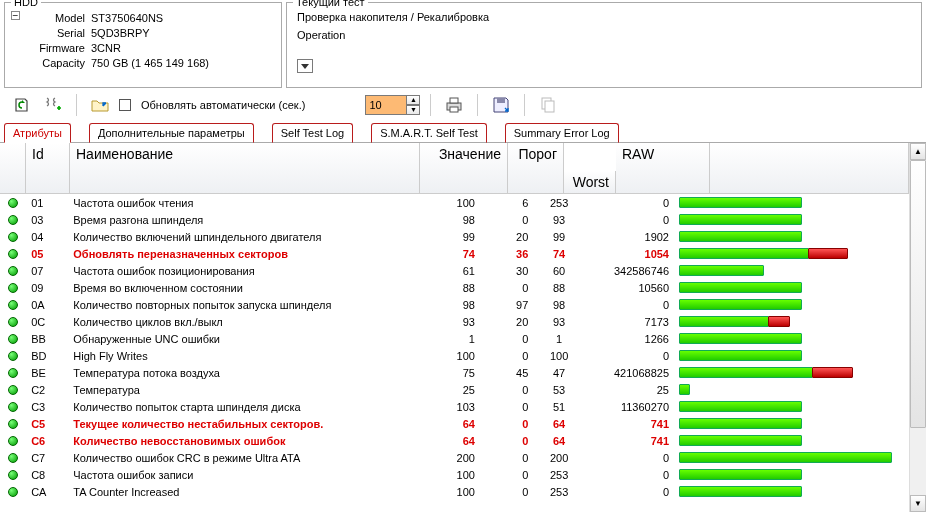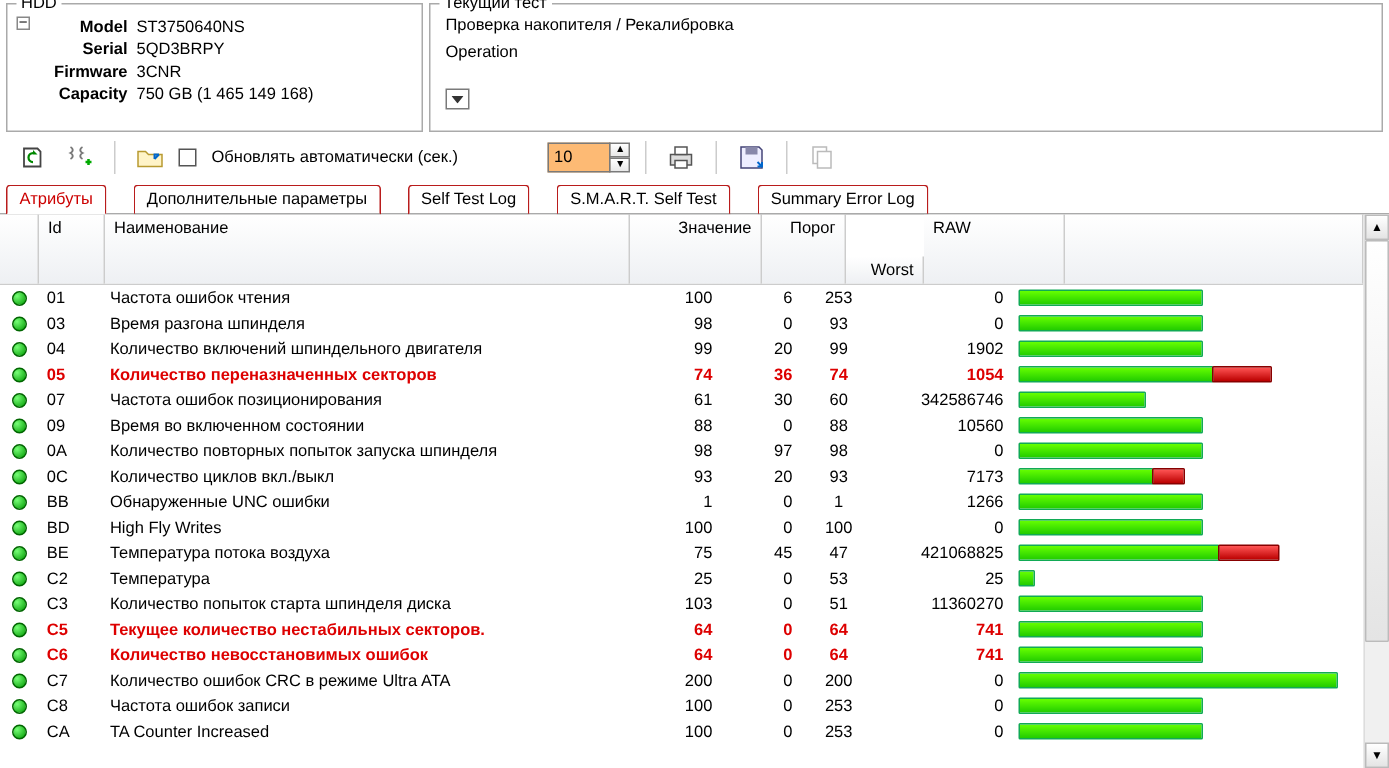--- a/index.html
+++ b/index.html
@@ -4,42 +4,42 @@
 <style>
   * { box-sizing: border-box; }
   html, body { margin: 0; padding: 0; font-family: Tahoma, Arial, sans-serif; font-size: 11px; color: #000; background: #fff; width: 926px; height: 512px; overflow: hidden; }
   .root { display: flex; flex-direction: column; height: 512px; }
   .top-row { display: flex; }
   .hdd-group { position: relative; border: 1px solid #aaa; margin: 2px 4px 0 4px; padding: 8px 10px 6px 10px; width: 278px; }
   .group-title { position: absolute; top: -7px; left: 6px; background: #fff; padding: 0 3px; font-size: 11px; }
   .expand-btn { position: absolute; top: 8px; left: 6px; width: 9px; height: 9px; border: 1px solid #888; display: flex; align-items: center; justify-content: center; font-size: 10px; line-height: 1; cursor: pointer; }
   .hdd-table { margin-left: 16px; }
   .hdd-row { display: flex; line-height: 15px; }
-  .hdd-label { width: 60px; text-align: right; font-weight: bold; padding-right: 6px; }
+  .hdd-label { width: 60px; text-align: right; font-weight: normal; padding-right: 6px; }
   .hdd-val { }
   .test-group { position: relative; border: 1px solid #aaa; margin: 2px 4px 0 0; padding: 8px 10px 14px 10px; flex: 1; }
   .op-row { display: flex; align-items: center; margin-top: 6px; }
   .op-label { margin-right: 6px; }
   .op-dd { border: 1px solid #7a7a7a; width: 16px; height: 14px; display: flex; align-items: center; justify-content: center; margin-top: 18px; }
   .toolbar { display: flex; align-items: center; padding: 4px 8px 4px 8px; gap: 6px; }
   .tb-btn { width: 26px; height: 26px; display: flex; align-items: center; justify-content: center; cursor: pointer; border-radius: 2px; }
   .tb-sep { width: 1px; height: 22px; background: #ccc; margin: 0 4px; }
   .tb-check { width: 12px; height: 12px; border: 1px solid #555; display: inline-block; margin-right: 4px; vertical-align: middle; }
   .tb-label { margin-right: 8px; }
   .tb-input { width: 42px; height: 20px; border: 1px solid #7a7a7a; padding: 1px 3px; font: inherit; background: #fdba74; }
   .spin { display: inline-flex; align-items: center; }
   .spin-btns { display: flex; flex-direction: column; margin-left: -1px; }
   .spin-up, .spin-dn { width: 14px; height: 10px; border: 1px solid #7a7a7a; background: linear-gradient(#fff,#e8e8e8); font-size: 7px; line-height: 1; text-align: center; cursor: pointer; }
   .tabs { display: flex; align-items: flex-end; padding: 0 4px; border-bottom: 1px solid #aaa; }
   .tab { border: 1px solid #b91c1c; border-bottom: 1px solid #aaa; padding: 3px 8px; margin-right: 18px; border-radius: 3px 3px 0 0; background: #fff; cursor: pointer; position: relative; top: 1px; }
   .tab.active { border-bottom: 1px solid #fff; color: #c00; }
   .table-area { flex: 1; overflow: hidden; display: flex; }
   .scroll-area { flex: 1; overflow: hidden; }
   .headers { display: flex; border-bottom: 1px solid #ccc; }
-  .hcell { border-right: 1px solid #ccc; padding: 3px 6px; background: linear-gradient(#fff,#eef0f3); font-size: 11px; }
+  .hcell { border-right: 1px solid #ccc; padding: 3px 6px; background: linear-gradient(#fff,#eef0f3); font-size: 14px; }
   .h-status { width: 26px; }
   .h-id { width: 44px; }
   .h-name { width: 350px; }
   .h-val { width: 88px; text-align: right; }
   .h-por { width: 56px; text-align: right; }
   .h-worst { width: 52px; text-align: right; margin-top: 28px; }
   .h-raw { width: 94px; text-align: left; padding-right: 12px; }
   .h-bar { flex: 1; }
   .rows { }
   .row { display: flex; align-items: center; height: 17px; padding: 0; }
@@ -225,21 +225,21 @@
             <div class="cell c-raw">1902</div>
             <div class="cell c-bar">
               <div class="bar-green" style="width:55%"></div>
             </div>
           </div>
           <div class="row alert">
             <div class="cell c-status">
               <span class="dot"></span>
             </div>
             <div class="cell c-id">05</div>
-            <div class="cell c-name">Количество переназначенных секторов</div>
+            <div class="cell c-name">Обновлять переназначенных секторов</div>
             <div class="cell c-val">74</div>
             <div class="cell c-por">36</div>
             <div class="cell c-worst">74</div>
             <div class="cell c-raw">1054</div>
             <div class="cell c-bar">
               <div class="bar-green" style="width:58%"></div>
               <div class="bar-red" style="width:18%"></div>
             </div>
           </div>
           <div class="row">

